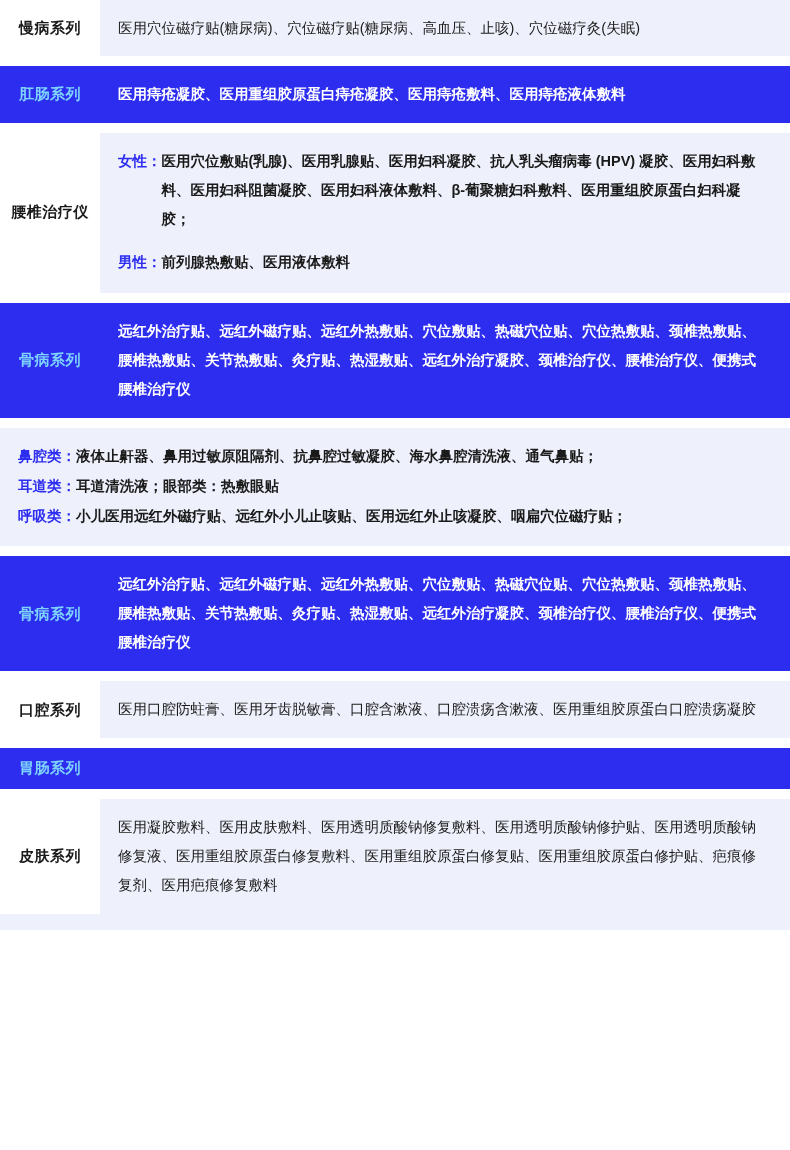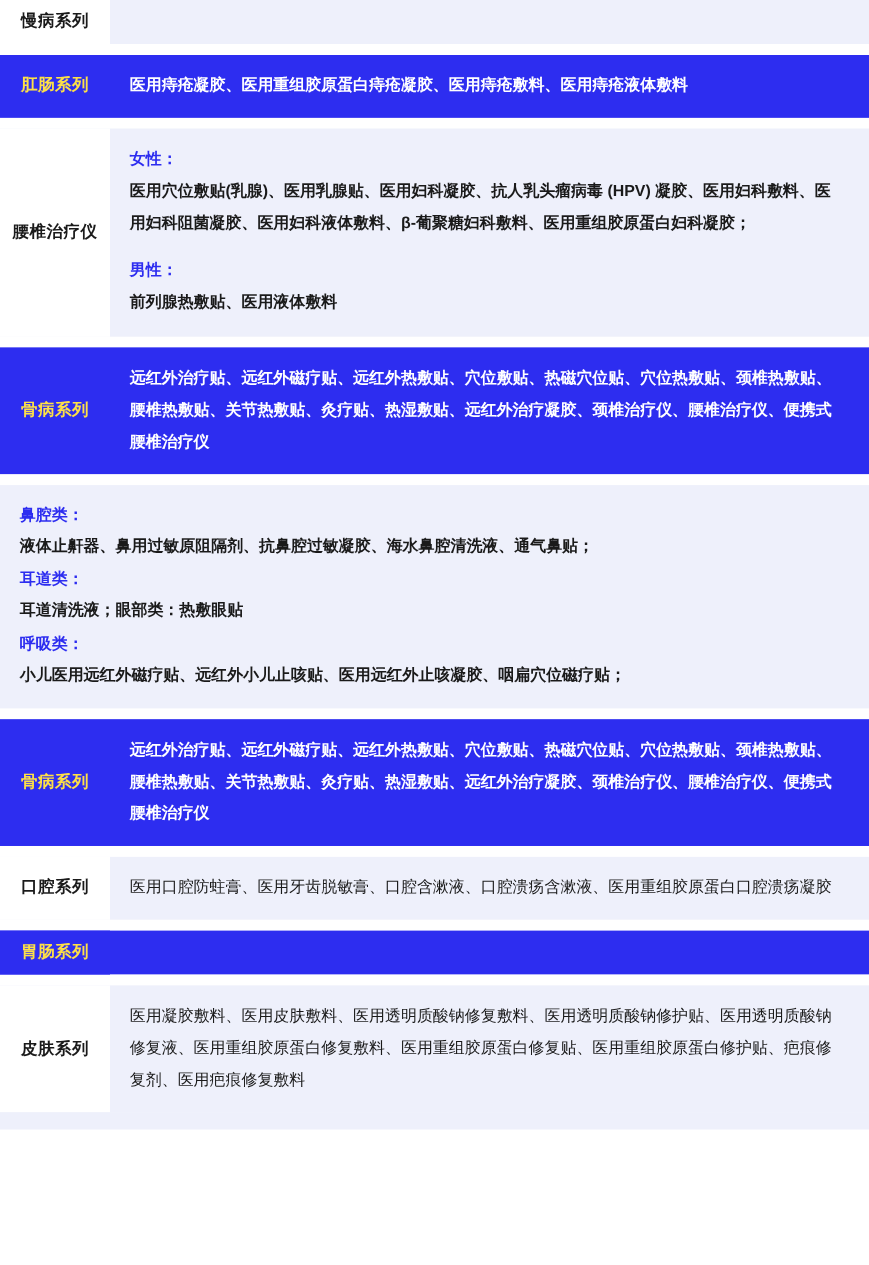--- a/index.html
+++ b/index.html
@@ -49,21 +49,21 @@
     letter-spacing: 0.5px;
     line-height: 1.35;
     padding: 10px 4px;
   }
   .row.plain .cat {
     background: #ffffff;
     color: #1a1a1a;
   }
   .row.accent .cat {
     background: #2d2df0;
-    color: #fde047;
+    color: #7dd3fc;
   }
   .content {
     flex: 1;
     box-sizing: border-box;
     padding: 14px 22px 14px 18px;
     font-size: 14.5px;
     line-height: 1.95;
     color: #1a1a1a;
   }
   .row.plain .content {
@@ -71,21 +71,20 @@
   }
   .row.accent .content {
     background: #2d2df0;
     color: #ffffff;
     font-weight: bold;
   }
   .sub-block {
     display: flex;
     align-items: flex-start;
     margin-bottom: 2px;
-    flex-direction: column;
   }
   .sub-label {
     color: #2d2df0;
     font-weight: bold;
     white-space: nowrap;
     flex-shrink: 0;
   }
   .sub-text {
     flex: 1;
     font-weight: bold;
@@ -97,20 +96,21 @@
     line-height: 2.0;
   }
 </style>
 </head>
 <body>
 
 <div class="sheet">
 
   <div class="row plain">
     <div class="cat">慢病系列</div>
+    <div class="content">医用穴位磁疗贴(糖尿病)、穴位磁疗贴(糖尿病、高血压、止咳)、穴位磁疗灸(失眠)</div>
   </div>
 
   <div class="row gap"></div>
 
   <div class="row accent">
     <div class="cat">肛肠系列</div>
     <div class="content">医用痔疮凝胶、医用重组胶原蛋白痔疮凝胶、医用痔疮敷料、医用痔疮液体敷料</div>
   </div>
 
   <div class="row gap"></div>

